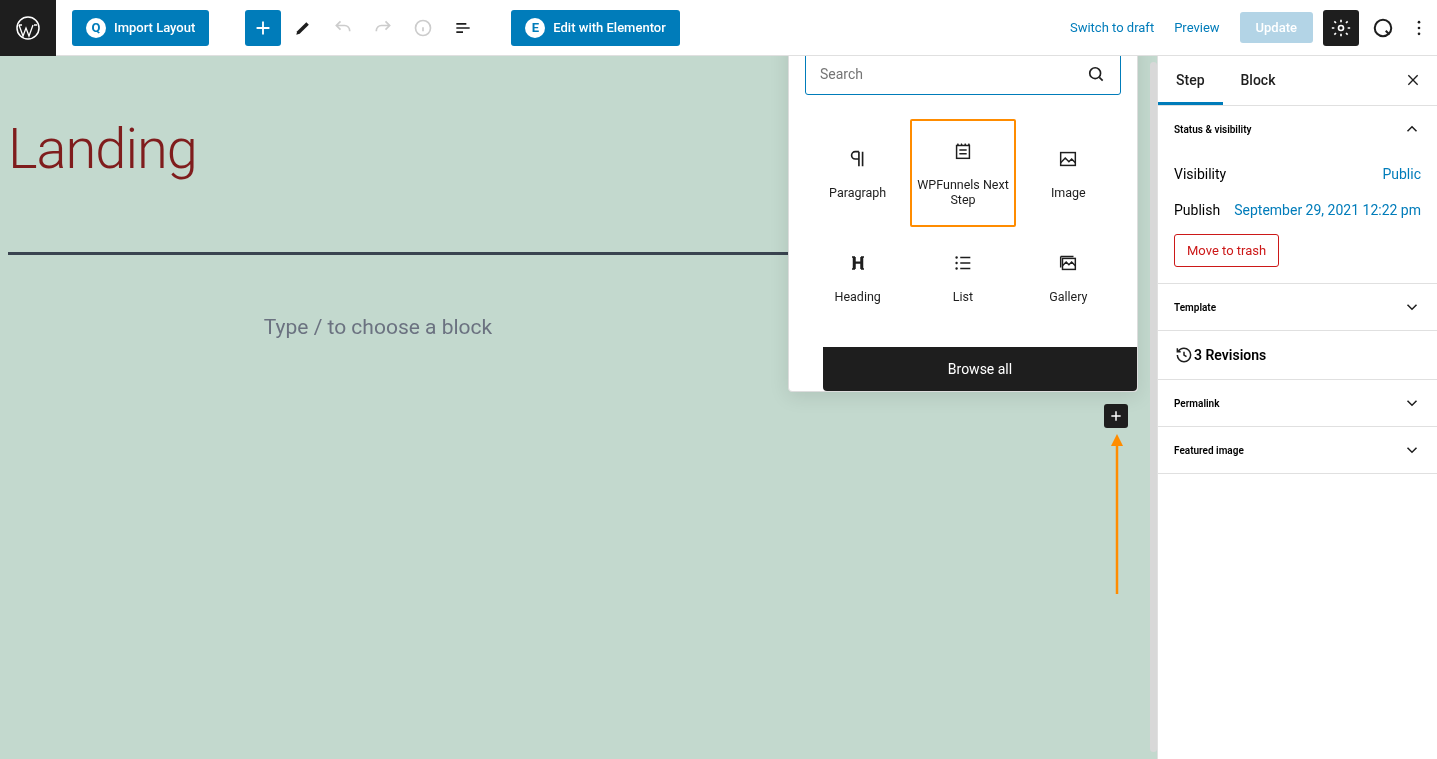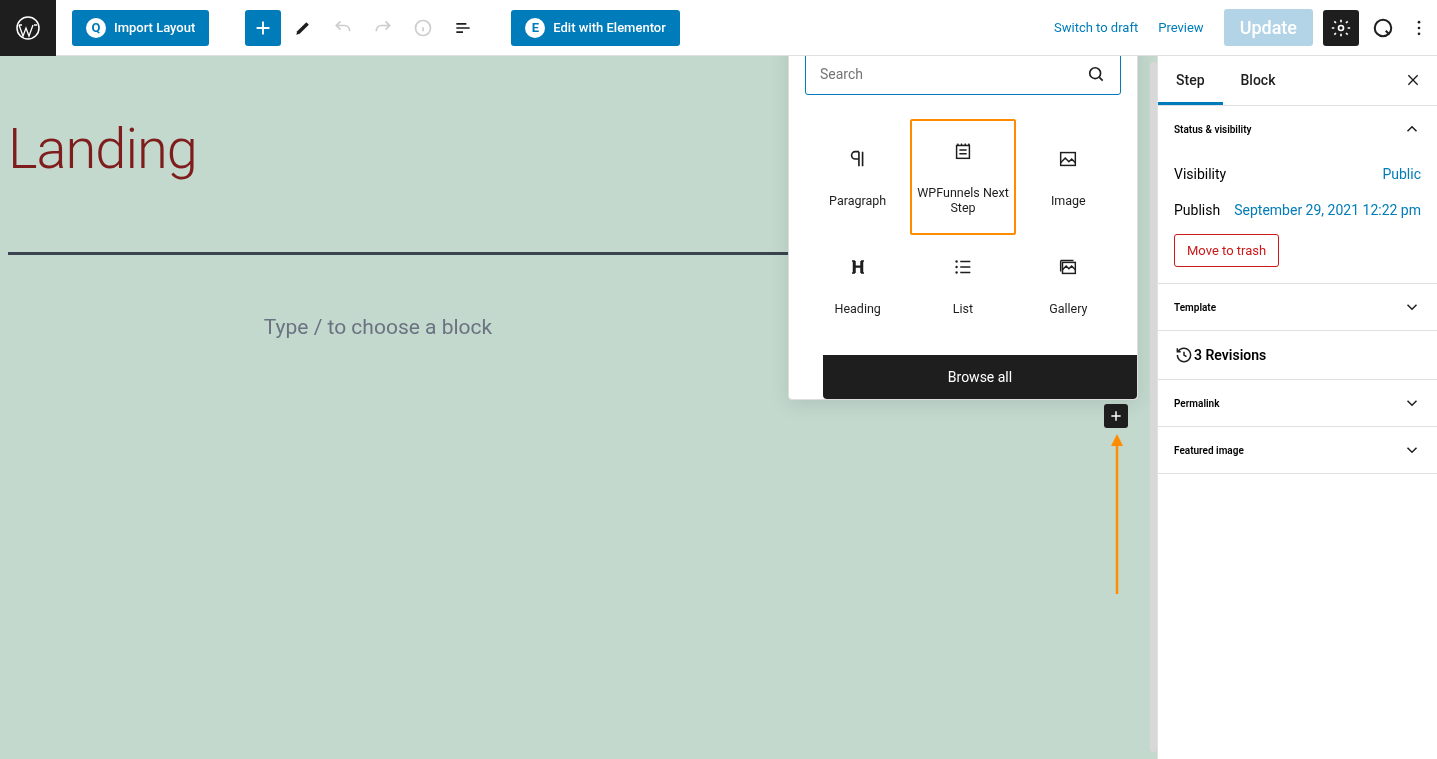--- a/index.html
+++ b/index.html
@@ -7,35 +7,35 @@
 
 .topbar { height: 56px; background: #fff; display: flex; align-items: center; border-bottom: 1px solid #e0e0e0; }
 .wp-logo { width: 56px; height: 56px; background: #1e1e1e; display: flex; align-items: center; justify-content: center; color: #fff; }
 .btn-primary { background: #007cba; color: #fff; border: none; padding: 8px 14px; border-radius: 3px; font-size: 13px; font-weight: 500; cursor: pointer; margin-left: 16px; display: flex; align-items: center; gap: 8px; }
 .btn-elementor { background: #007cba; color: #fff; border: none; padding: 8px 14px; border-radius: 3px; font-size: 13px; font-weight: 500; cursor: pointer; margin-left: 30px; display: flex; align-items: center; gap: 8px; }
 .tool-btn { width: 36px; height: 36px; display: flex; align-items: center; justify-content: center; cursor: pointer; color: #1e1e1e; margin-left: 4px; }
 .tool-btn.add { background: #007cba; color: #fff; border-radius: 3px; margin-left: 36px; }
 .tool-btn.disabled { color: #ccc; }
 .spacer { flex: 1; }
 .link-btn { color: #007cba; font-size: 13px; padding: 8px 10px; cursor: pointer; }
-.update-btn { background: #b3d4e6; color: #fff; padding: 8px 16px; border-radius: 3px; font-size: 18px; font-weight: 500; margin: 0 10px; }
+.update-btn { background: #b3d4e6; color: #fff; padding: 8px 16px; border-radius: 3px; font-size: 13px; font-weight: 500; margin: 0 10px; }
 .icon-sq { width: 36px; height: 36px; background: #1e1e1e; color: #fff; display: flex; align-items: center; justify-content: center; border-radius: 3px; margin-right: 6px; }
 .icon-plain { width: 36px; height: 36px; display: flex; align-items: center; justify-content: center; color: #1e1e1e; cursor: pointer; }
 
 .main { display: flex; height: 703px; }
 .canvas { flex: 1; background: #c3d9ce; position: relative; padding: 60px 8px 0 8px; overflow: hidden; }
 .title { font-size: 56px; font-weight: 300; color: #7f1d1d; margin-bottom: 70px; letter-spacing: -1px; }
 .hr { border: none; border-top: 3px solid #3a4450; width: 1130px; margin-bottom: 60px; }
 .placeholder { color: #6b7280; font-size: 21px; text-align: center; width: 740px; }
 
 .popover { position: absolute; top: -20px; left: 788px; width: 350px; background: #fff; border: 1px solid #ddd; border-radius: 4px; box-shadow: 0 4px 20px rgba(0,0,0,0.1); }
 .search-box { margin: 16px; border: 1.5px solid #007cba; border-radius: 3px; display: flex; align-items: center; padding: 10px 14px; }
 .search-box input { border: none; outline: none; flex: 1; font-size: 14px; color: #757575; }
 .blocks-grid { display: grid; grid-template-columns: repeat(3, 1fr); padding: 8px 16px 20px 16px; gap: 0; }
-.block-item { display: flex; flex-direction: column; align-items: center; justify-content: center; padding: 18px 4px; cursor: pointer; font-size: 12.5px; color: #1e1e1e; text-align: center; min-height: 100px; gap: 8px; }
+.block-item { display: flex; flex-direction: column; align-items: center; justify-content: center; padding: 18px 4px; cursor: pointer; font-size: 12.5px; color: #1e1e1e; text-align: center; min-height: 100px; }
 .block-item.highlighted { border: 2.5px solid #ff8c00; border-radius: 2px; }
 .block-item .bicon { margin-bottom: 14px; height: 24px; display: flex; align-items: center; justify-content: center; }
 .browse-all { background: #1e1e1e; color: #fff; text-align: center; padding: 14px; font-size: 14px; cursor: pointer; border-radius: 0 0 4px 4px; margin-left: 34px; }
 
 .add-block-btn { position: absolute; top: 348px; left: 1104px; width: 24px; height: 24px; background: #1e1e1e; color: #fff; display: flex; align-items: center; justify-content: center; border-radius: 3px; cursor: pointer; }
 .arrow-annot { position: absolute; top: 378px; left: 1111px; width: 12px; height: 160px; }
 
 .scrubber { position: absolute; top: 6px; right: 0; width: 7px; height: 690px; background: #d8d8d8; border-radius: 4px; }
 
 .sidebar { width: 280px; background: #fff; border-left: 1px solid #e0e0e0; display: flex; flex-direction: column; }

